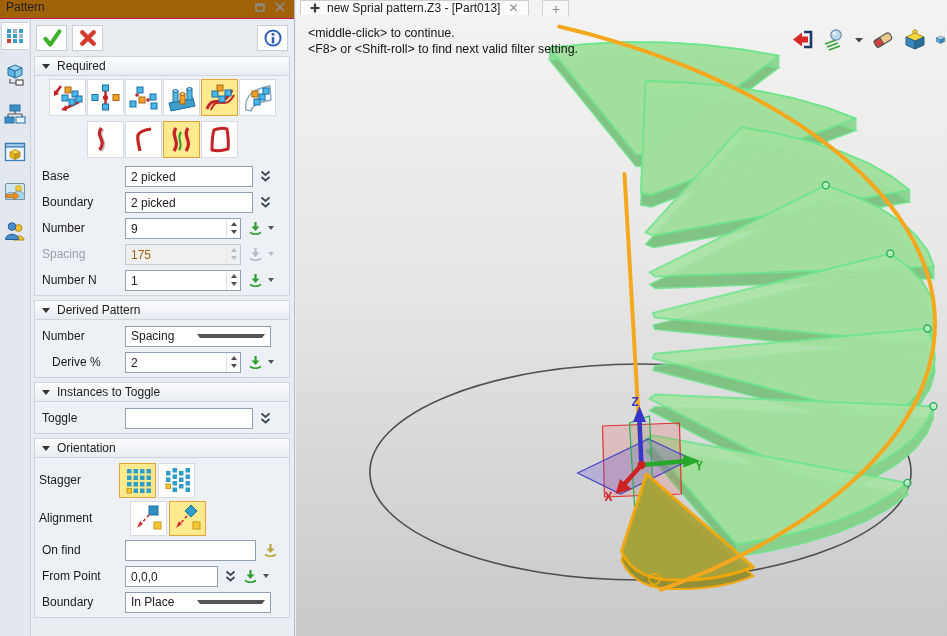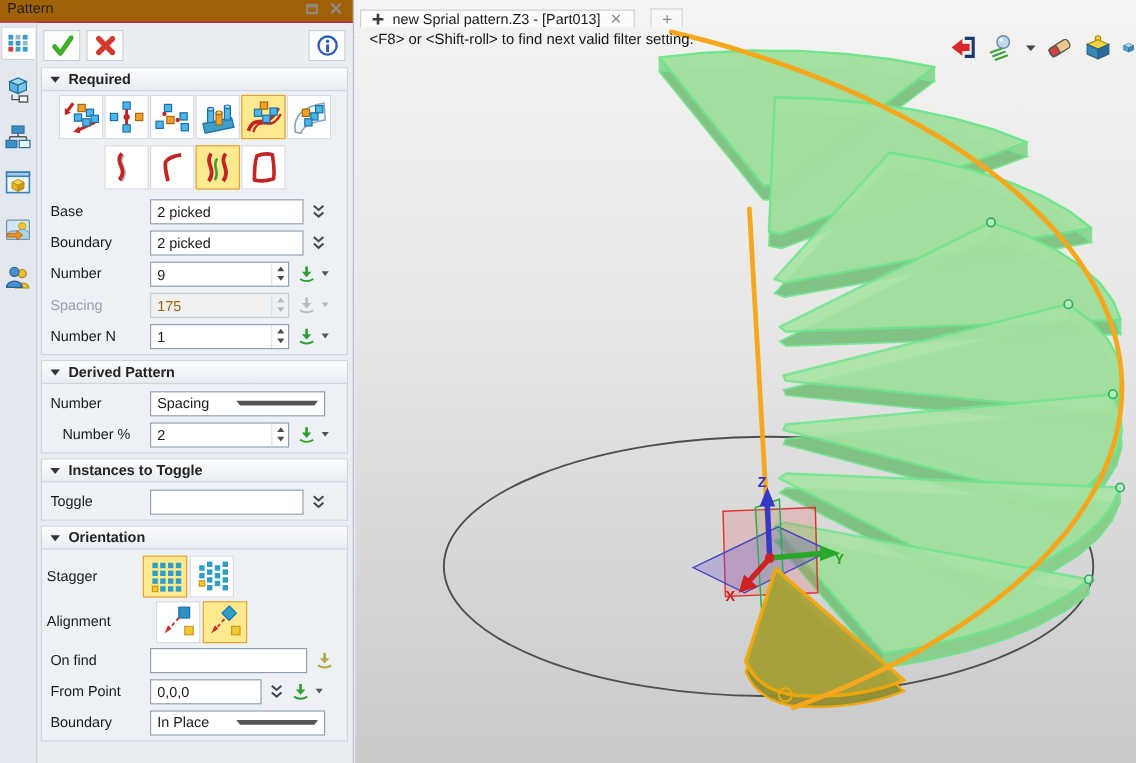--- a/index.html
+++ b/index.html
@@ -13,21 +13,21 @@
   .titlebar .t{flex:1;color:#222}
   .tbico{width:16px;height:14px;display:flex;align-items:center;justify-content:center;margin-left:4px}
   .rail{position:absolute;left:0;top:19px;width:31px;bottom:0;background:#e3e8ee;border-right:1px solid #ccd2d9;display:flex;flex-direction:column;align-items:center;padding-top:3px}
   .rail .item{width:28px;height:28px;display:flex;align-items:center;justify-content:center;margin-bottom:11px}
   .rail .item.active{background:#fff;border:1px solid #ccd2d9;border-right:1px solid #fff}
   .content{position:absolute;left:32px;top:19px;right:0;bottom:0;overflow:hidden}
   .cmdbar{display:flex;gap:5px;padding:6px 6px 4px 4px;align-items:center}
   .btn{width:31px;height:26px;background:#fff;border:1px solid #c9cfd6;display:flex;align-items:center;justify-content:center}
   .spacer{flex:1}
   .section{margin:1px 4px 4px 2px;border:1px solid #cfd5dc;background:#edf0f5}
-  .sec-h{height:19px;display:flex;align-items:center;gap:7px;padding:0 7px;background:linear-gradient(#fcfdfe,#e8ecf1);border-bottom:1px solid #cfd5dc;font-weight:bold;color:#222}
+  .sec-h{height:19px;display:flex;align-items:center;gap:7px;padding:0 7px;background:linear-gradient(#fcfdfe,#e8ecf1);border-bottom:1px solid #cfd5dc;font-weight:normal;color:#222}
   .tri{width:0;height:0;border-left:4px solid transparent;border-right:4px solid transparent;border-top:5px solid #333}
   .rows{padding:3px 4px 2px 4px}
   .row{display:flex;align-items:center;height:26px}
   .row .lbl{width:86px;padding-left:3px}
   .row .lbl.ind{padding-left:13px}
   .row.dis .lbl{color:#99a1a9}
   .fldwrap{display:flex;align-items:flex-end;border:1px solid #8fa0b2;background:#fff;height:21px}
   input.fld{border:none;outline:none;height:17px;font:12px "Liberation Sans",sans-serif;padding:0 5px;flex:1;min-width:0;background:transparent;color:#1a1a1a}
   .dis .fldwrap{background:#eef0f2;border-color:#c4cad0}
   .dis input.fld{color:#a16207}
@@ -48,21 +48,21 @@
   .ticons.r2{padding-left:52px}
   .tbtn{width:37px;height:37px;background:#fff;border:1px solid #d6dbe1;display:flex;align-items:center;justify-content:center;margin-right:1px}
   .tbtn.sel{background:#fde98e;border:1px solid #e3a43b}
   .obtn{width:37px;height:35px;background:#fff;border:1px solid #d6dbe1;display:flex;align-items:center;justify-content:center;margin-right:2px}
   .obtn.sel{background:#fde98e;border:1px solid #e3a43b}
   .orow{display:flex;align-items:center;height:38px}
   .orow .grp{margin-left:38px;display:flex}
 
   
   .viewport{position:absolute;left:296px;top:0;right:0;height:636px}
-  .tabbar{height:32px;background:#f2f3f4;display:flex;align-items:center;border-bottom:2px solid #8a3434}
+  .tabbar{height:32px;background:#f2f3f4;display:flex;align-items:flex-start;border-bottom:2px solid #8a3434}
   .tab{display:flex;align-items:center;gap:7px;padding:0 9px;background:#fafbfb;border:1px solid #cfcfcf;border-bottom:none;margin-left:4px}
   .tab .x{color:#8a8a8a;font-size:12px;line-height:1;padding:0 1px;cursor:default}
   .newtab{width:27px;margin-left:13px;display:flex;align-items:center;justify-content:center;background:#f6f7f7;border:1px solid #d4d4d4;border-bottom:none;color:#8a8a8a;font-size:14px}
   .canvas{position:absolute;left:0;top:23px;right:0;bottom:0;background:linear-gradient(#f2f2f1,#e7e7e6 40%,#c8c9cb)}
   #scene{position:absolute;left:0;top:0;width:100%;height:100%}
   .hints{position:absolute;left:12px;top:3px;line-height:15.5px;font-size:12.4px;color:#151515}
   .vptools{position:absolute;right:1px;top:5px;display:flex;align-items:center;gap:8px}
   .vpico{display:flex;align-items:center;justify-content:center}
   .clipwrap{width:11px;overflow:hidden;display:flex}
 </style>
@@ -352,21 +352,21 @@
         </div>
         <div class="rows">
           <div class="row">
             <span class="lbl">Number</span>
             <div class="dd w146">
               <span>Spacing</span>
               <span class="caret"></span>
             </div>
           </div>
           <div class="row">
-            <span class="lbl ind">Number %</span>
+            <span class="lbl ind">Derive %</span>
             <span class="fldwrap w116">
                 <input class="fld" value="2" style="">
                 <span class="spin">
                   <i class="up"></i>
                   <i class="dn"></i>
                 </span>
               </span>
             <span class="adorn">
                 <svg width="15" height="15" viewBox="0 0 15 15">
                   <path d="M7.5 1 V7" stroke="#2e9e2e" stroke-width="2.2"></path>
@@ -575,20 +575,21 @@
           <path d="M660.6 587.7L677.0 581.5L693.3 575.0L709.4 568.1L725.3 560.8L740.9 553.2L756.2 545.3L771.2 537.0L785.7 528.3L799.8 519.4L813.4 510.1L826.4 500.6L838.9 490.7L850.8 480.6L862.0 470.3L872.5 459.6L882.2 448.8L891.3 437.8L899.5 426.5L906.9 415.1L913.5 403.5L919.3 391.8L924.1 380.0L928.1 368.1L931.2 356.1L933.4 344.0L934.6 331.9L935.0 319.8L934.4 307.7L932.9 295.6L930.5 283.5L927.2 271.5L923.0 259.6L917.9 247.8L911.9 236.1L905.1 224.6L897.5 213.2L889.1 202.0L879.9 191.0L869.9 180.3L859.2 169.7L847.9 159.4L835.9 149.4L823.2 139.6L810.0 130.1L796.3 120.9L782.1 112.1L767.5 103.5L752.4 95.3L737.0 87.4L721.3 79.9L705.4 72.7L689.2 65.9L672.9 59.5L656.5 53.4L640.0 47.7L623.5 42.3L607.1 37.3L590.8 32.7L574.6 28.5L558.7 24.6" fill="none" stroke="#f5a81e" stroke-width="4" stroke-linecap="round"></path>
           <circle cx="654" cy="577" r="5.5" fill="none" stroke="#f2a70a" stroke-width="1.6"></circle>
           <circle cx="907.4" cy="480.9" r="3.5" fill="rgba(210,255,220,0.55)" stroke="#2fae5f" stroke-width="1.4"></circle>
           <circle cx="933.4" cy="404.3" r="3.5" fill="rgba(210,255,220,0.55)" stroke="#2fae5f" stroke-width="1.4"></circle>
           <circle cx="927.4" cy="326.5" r="3.5" fill="rgba(210,255,220,0.55)" stroke="#2fae5f" stroke-width="1.4"></circle>
           <circle cx="890.2" cy="251.5" r="3.5" fill="rgba(210,255,220,0.55)" stroke="#2fae5f" stroke-width="1.4"></circle>
           <circle cx="825.6" cy="183.3" r="3.5" fill="rgba(210,255,220,0.55)" stroke="#2fae5f" stroke-width="1.4"></circle>
         </svg>
 
       <div class="hints">
+        <div>&lt;middle-click&gt; to continue.</div>
         <div>&lt;F8&gt; or &lt;Shift-roll&gt; to find next valid filter setting.</div>
       </div>
 
       <div class="vptools">
         <span class="vpico">
           <svg width="24" height="21" viewBox="0 0 24 21">
               <path d="M13 3 h7 v15 h-7" fill="none" stroke="#1a3a6e" stroke-width="2.6"></path>
               <polygon points="2,10.5 11,3.5 11,17.5" fill="#d82828"></polygon>
               <rect x="10" y="7.5" width="7" height="6" fill="#d82828"></rect>
             </svg>

